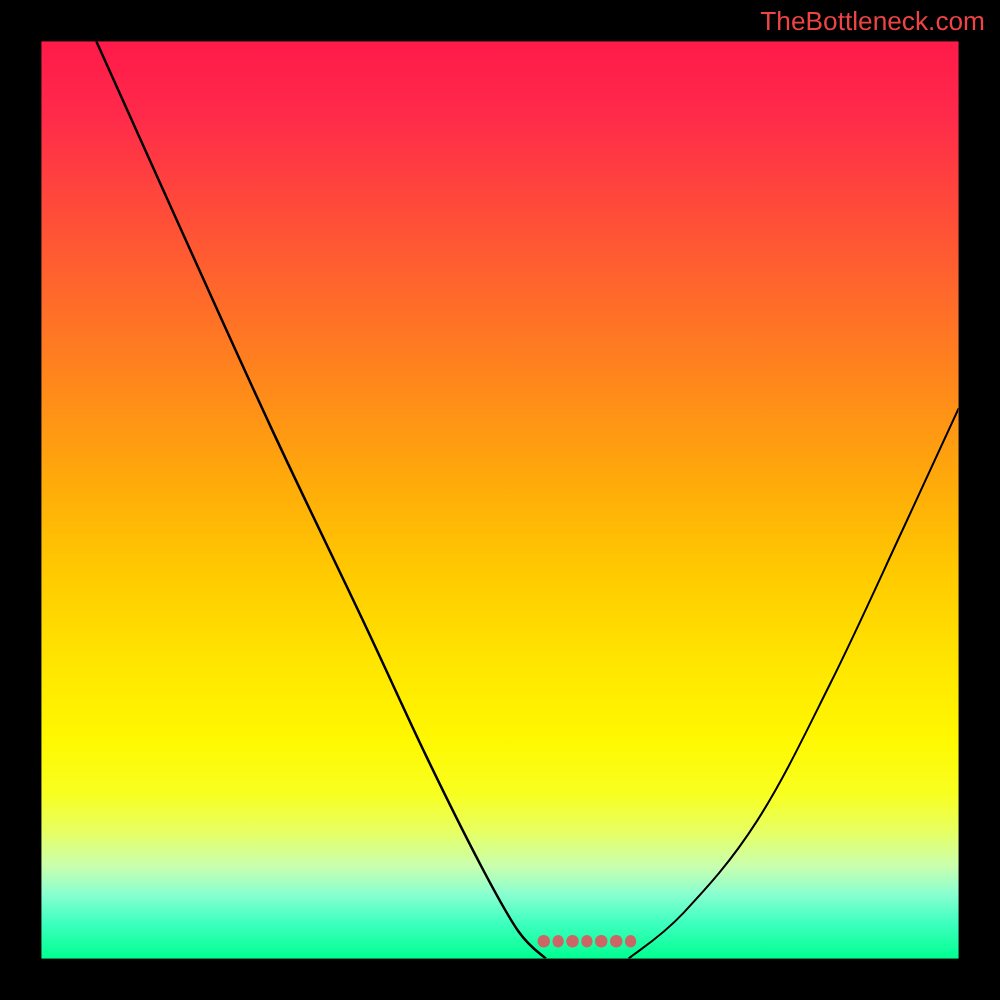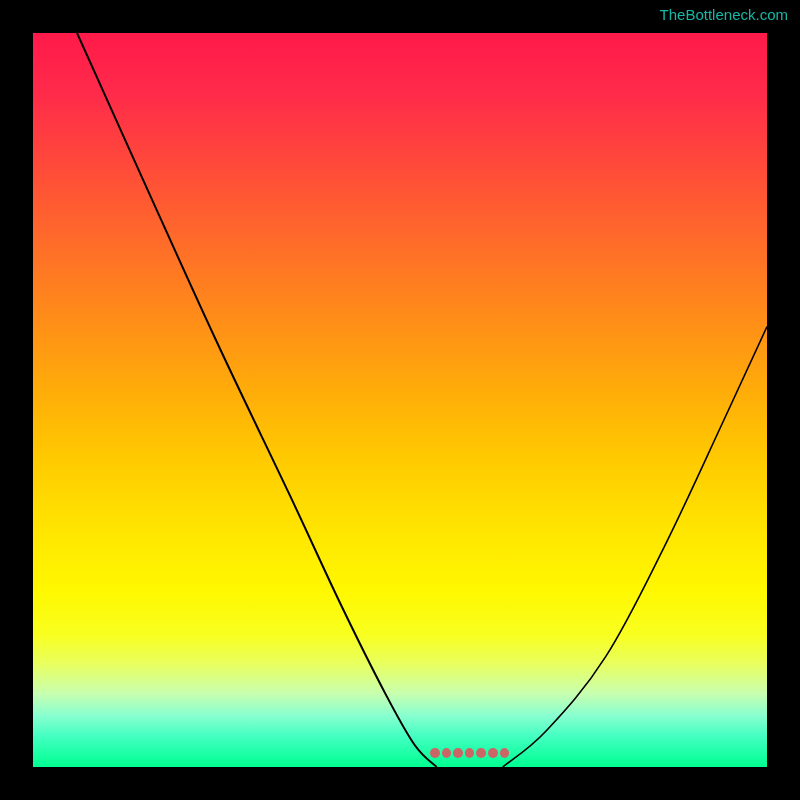--- a/index.html
+++ b/index.html
@@ -8,22 +8,22 @@
     height: 800px;
     background: #000;
     position: relative;
     font-family: Arial, sans-serif;
     overflow: hidden;
   }
   .watermark {
     position: absolute;
     top: 6px;
     right: 12px;
-    color: #14b8a6;
-    font-size: 15px;
+    color: #ef4444;
+    font-size: 21px;
     font-weight: 500;
     z-index: 10;
   }
   .plot-area {
     position: absolute;
     left: 33px;
     top: 33px;
     width: 734px;
     height: 734px;
     overflow: hidden;

